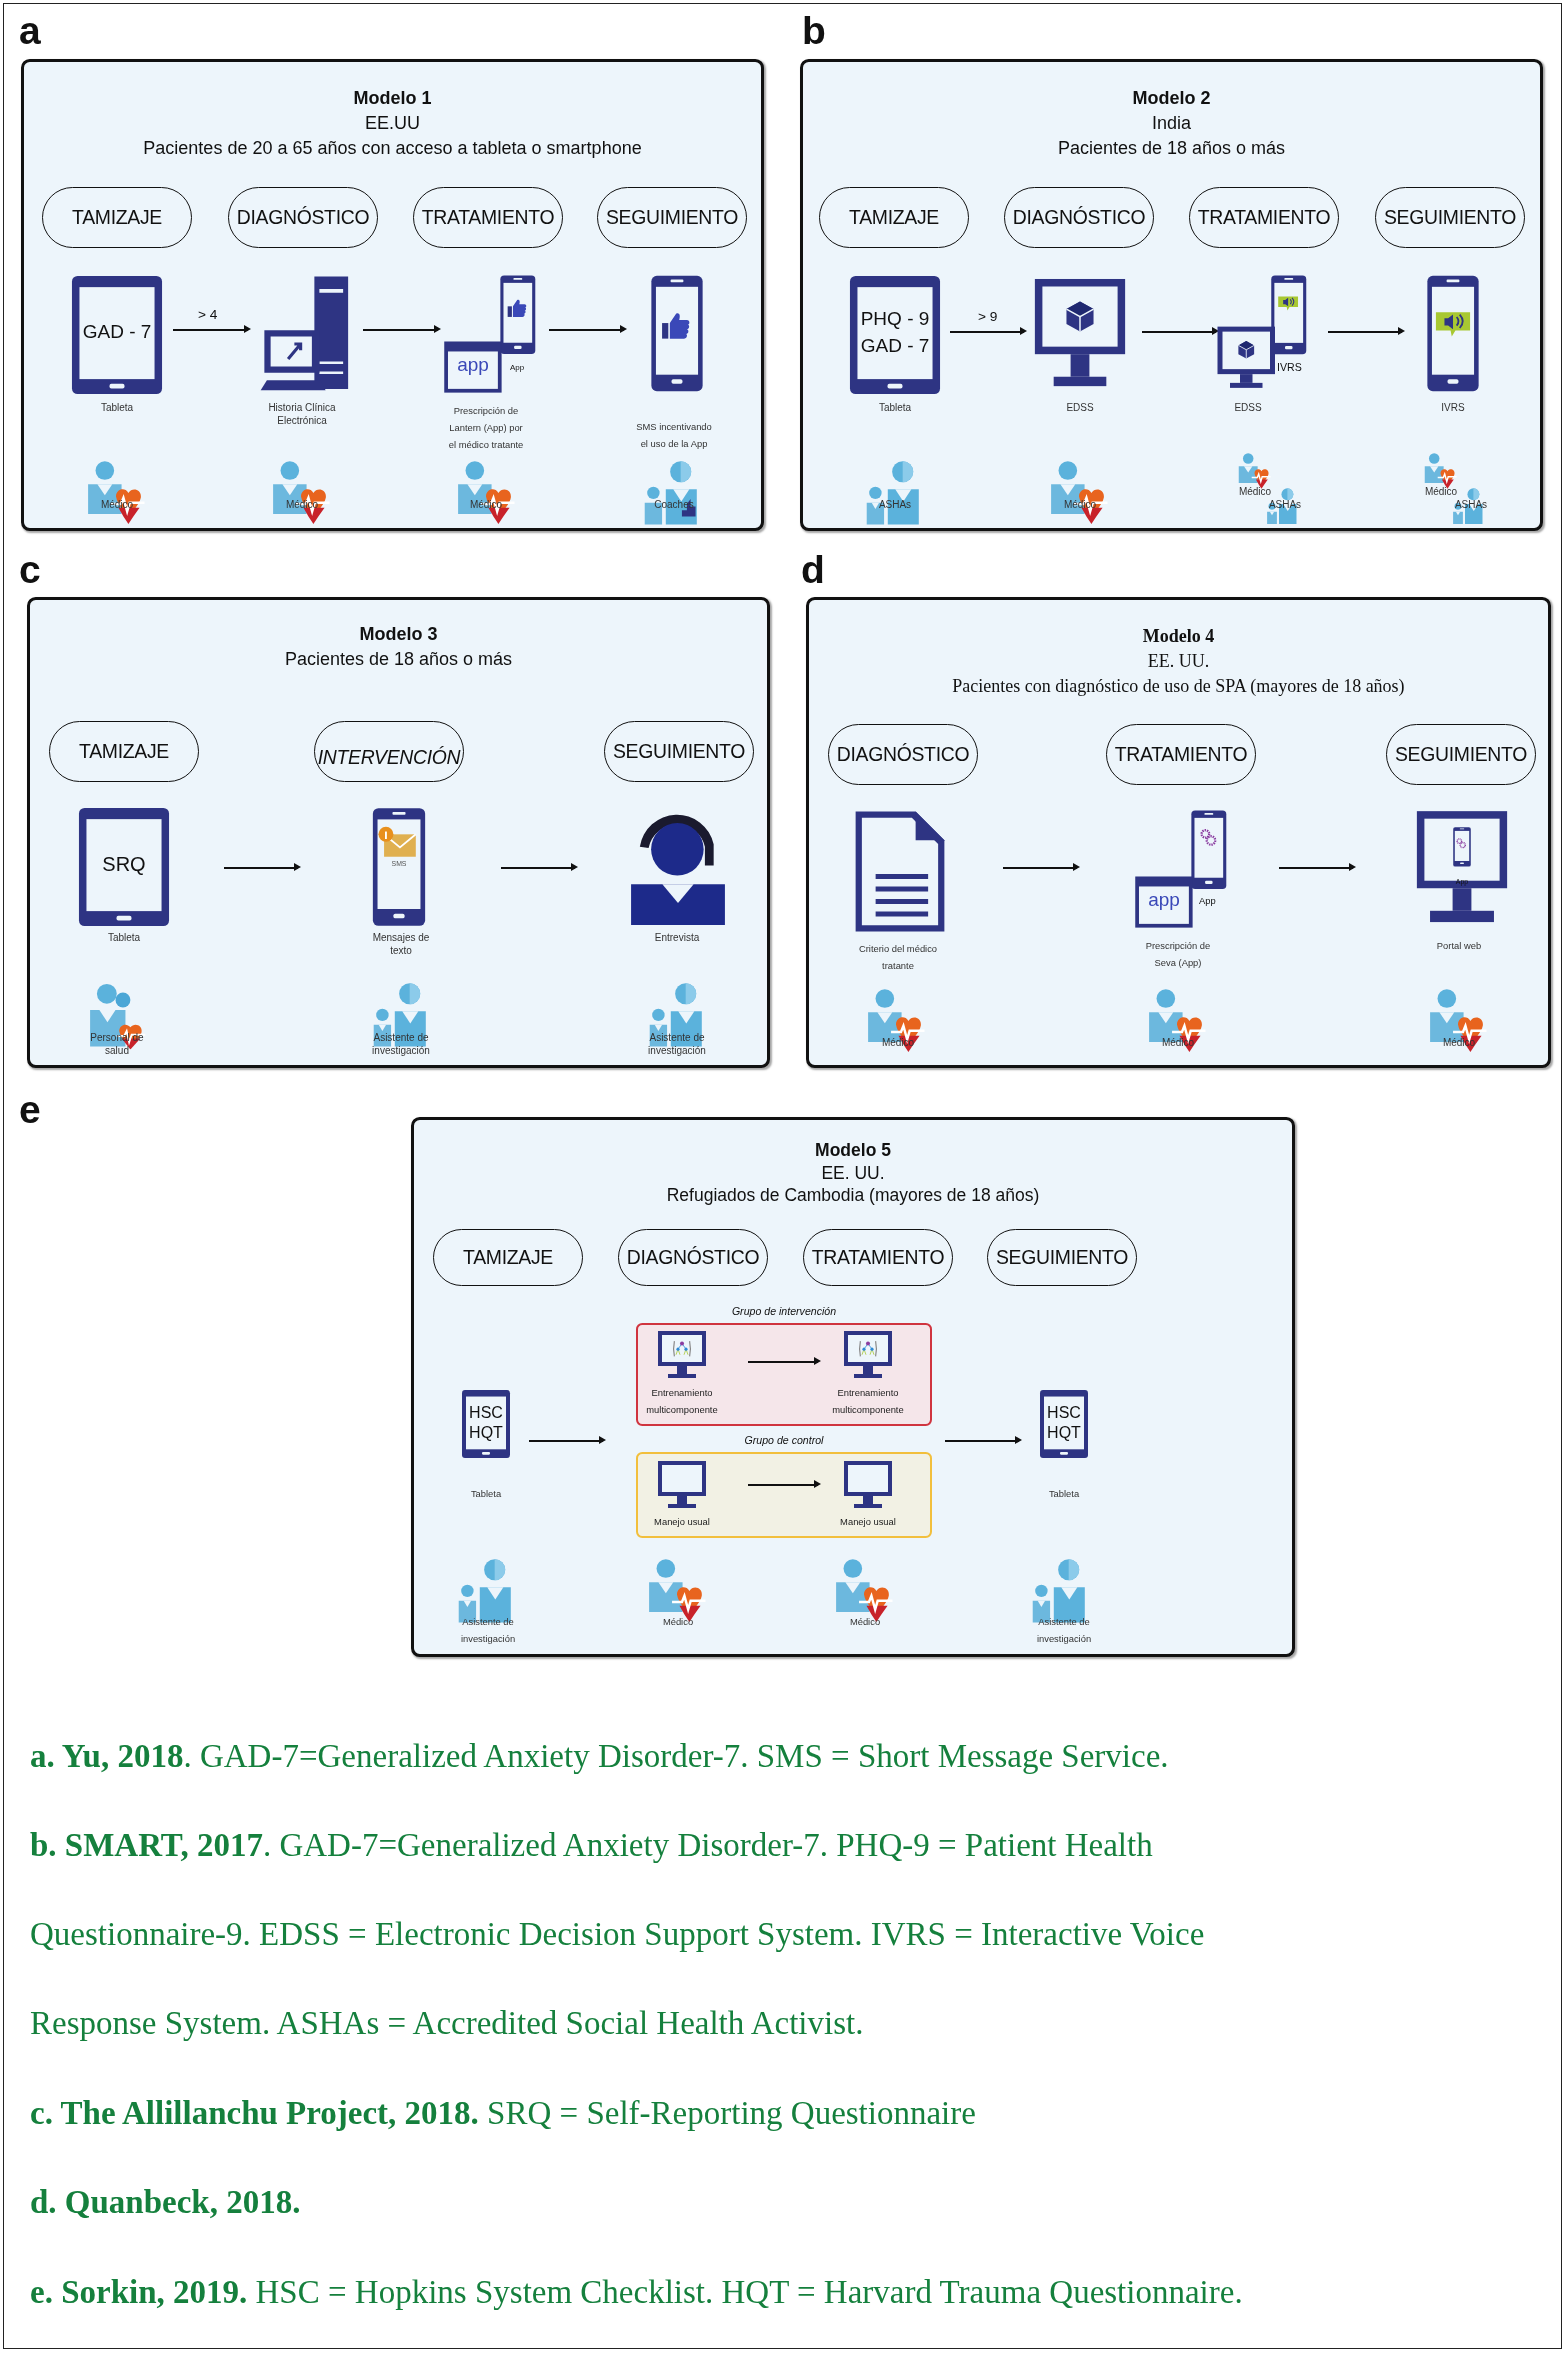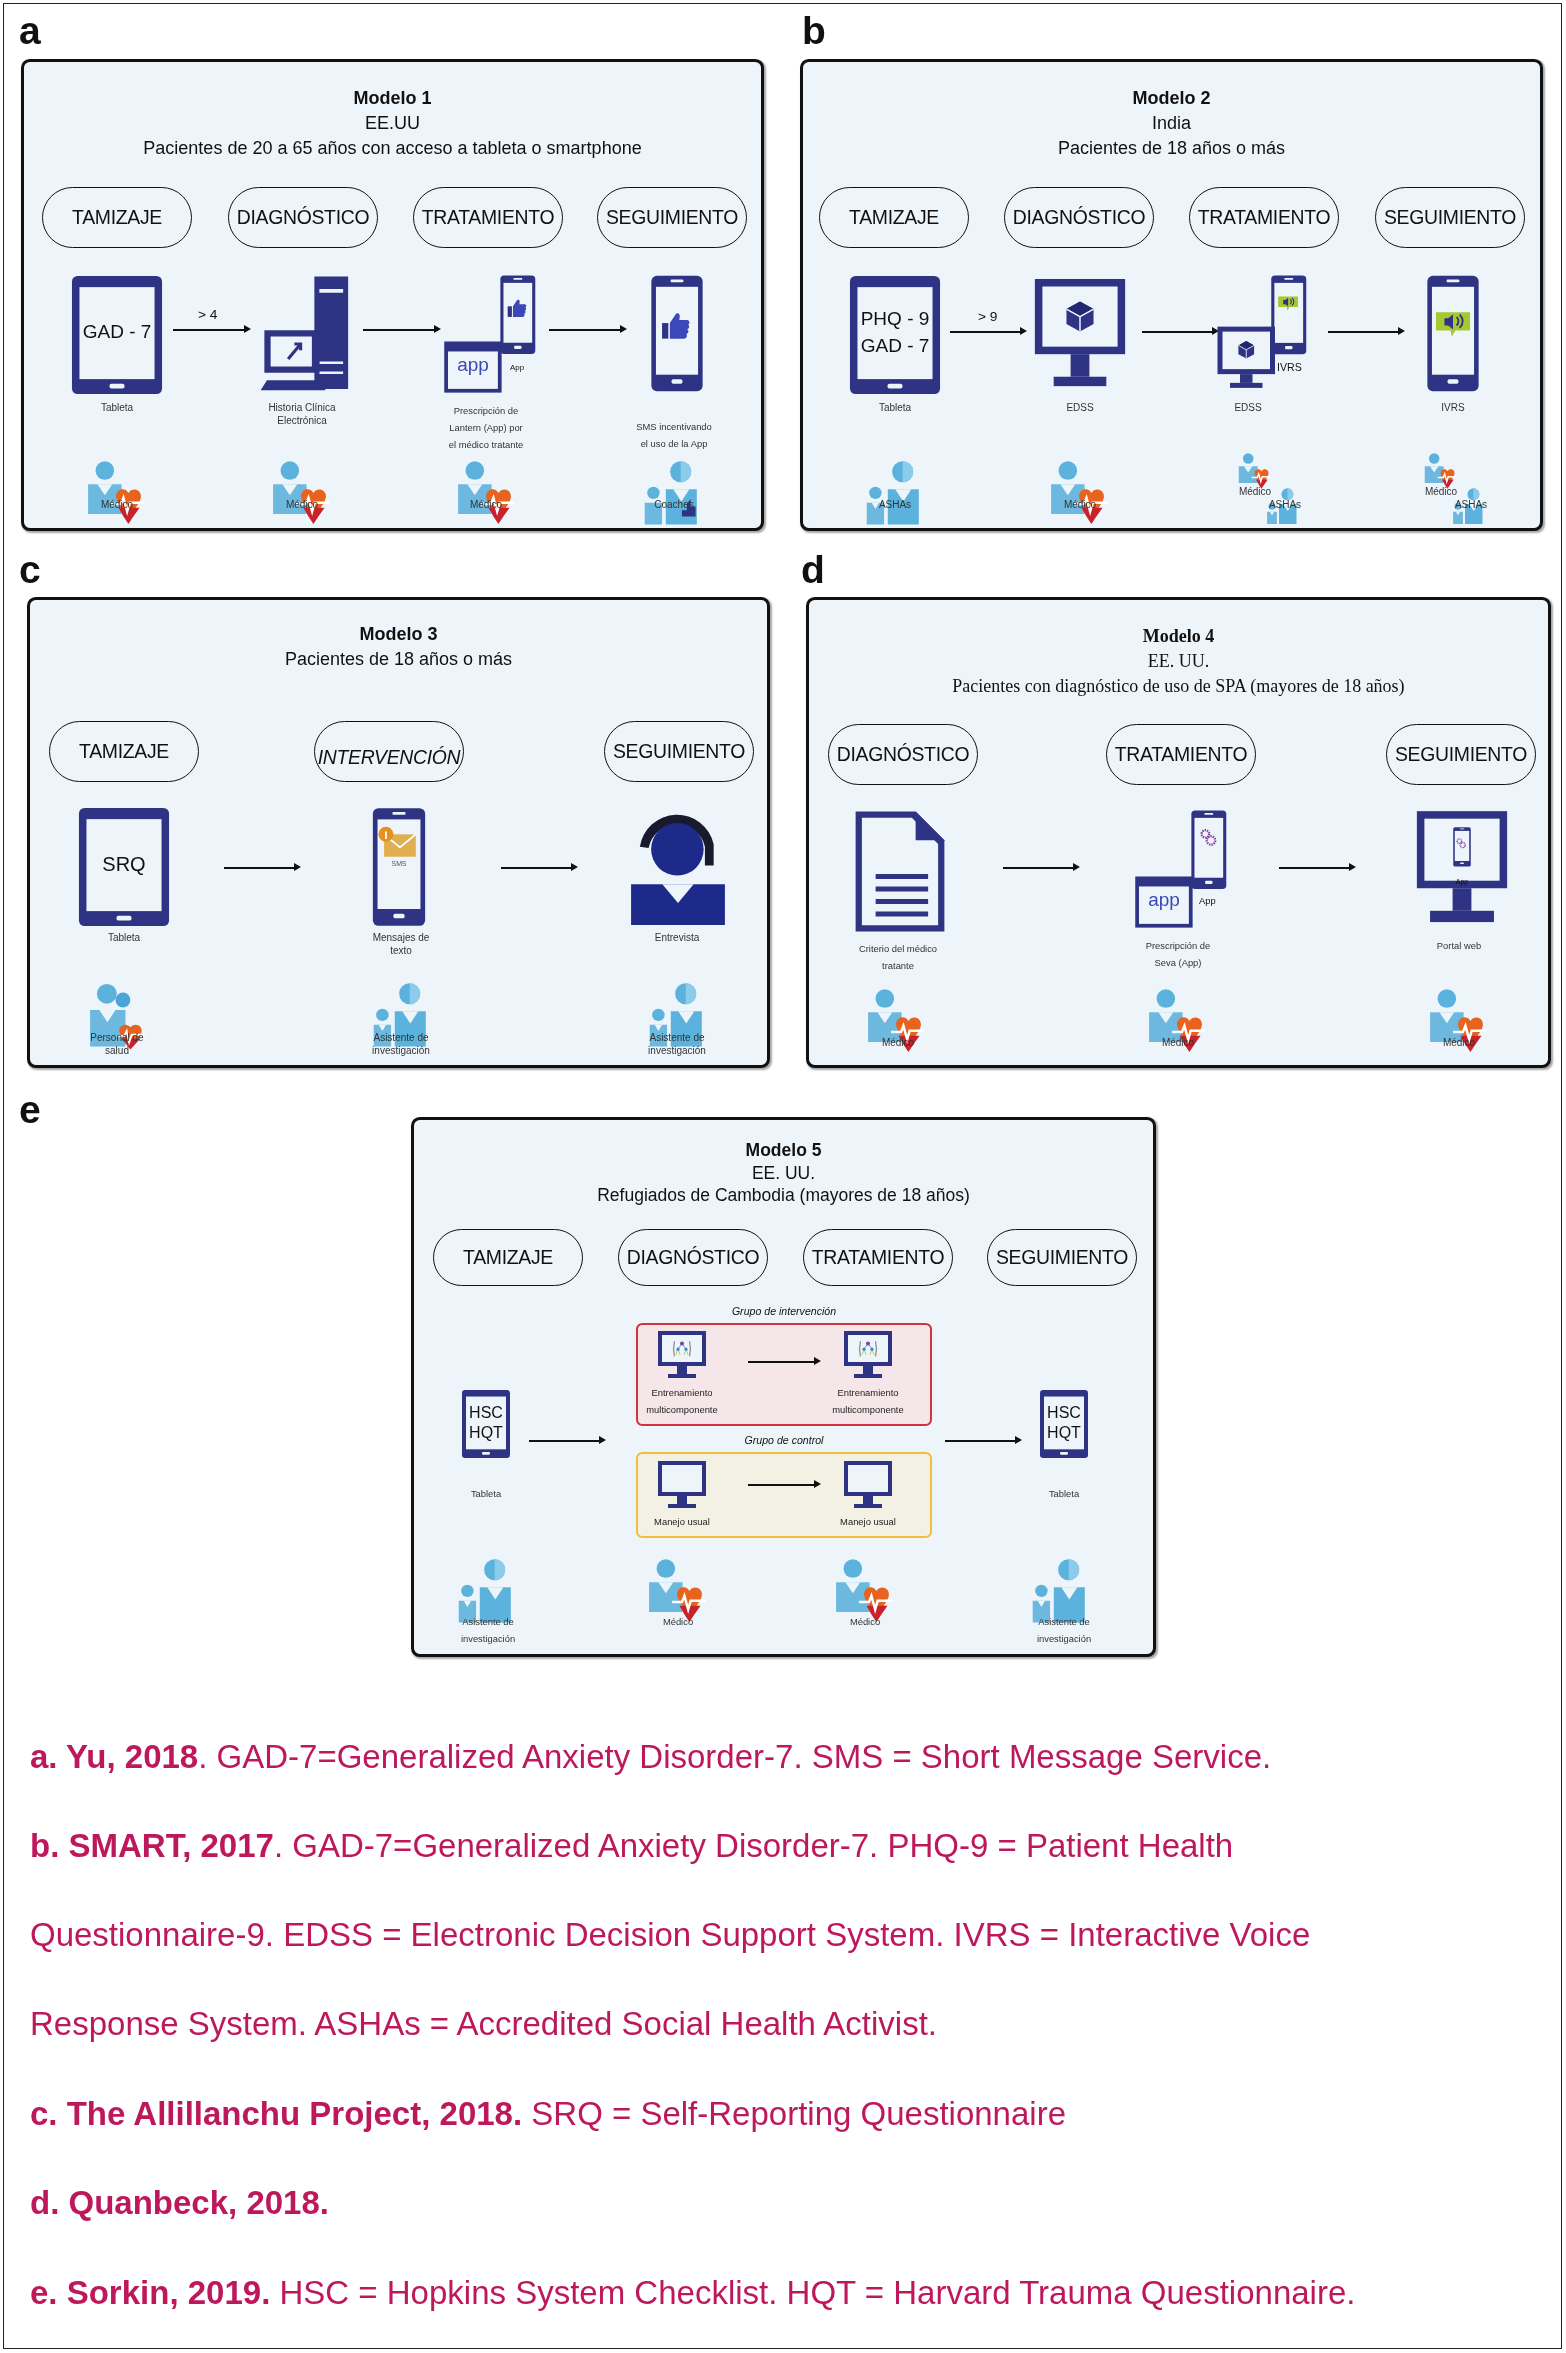--- a/index.html
+++ b/index.html
@@ -10,21 +10,21 @@
   .ptitle{position:absolute;left:0;right:0;text-align:center;font-size:18px;line-height:25px;}
   .ptitle .b{font-weight:bold;}
   .pill{position:absolute;height:61px;border:1.9px solid #111;border-radius:31px;box-sizing:border-box;display:flex;align-items:center;justify-content:center;font-size:19.4px;letter-spacing:-0.3px;}
   .cap{position:absolute;font-size:10px;text-align:center;line-height:12.5px;color:#333;transform:translateX(-50%);white-space:nowrap;}
   .cap.sm{font-size:9.4px;line-height:17px;}
   .arrow{position:absolute;height:1.9px;background:#111;}
   .arrow::after{content:"";position:absolute;right:-2.5px;top:-3.7px;border-left:7.5px solid #111;border-top:4.4px solid transparent;border-bottom:4.4px solid transparent;}
   .alabel{position:absolute;font-size:13.7px;}
   .dev{position:absolute;}
   .devtxt{position:absolute;left:0;right:0;text-align:center;font-size:20px;line-height:26px;}
-  .caption{position:absolute;left:30px;font-family:Liberation Sans, sans-serif;font-size:33px;line-height:37px;color:#be185d;white-space:nowrap;}
+  .caption{position:absolute;left:30px;font-family:Liberation Serif, serif;font-size:33px;line-height:37px;color:#15803d;white-space:nowrap;}
   .caption b{font-weight:bold;}
   .grp{position:absolute;border:2.5px solid;border-radius:6.2px;box-sizing:border-box;}
   .grplbl{position:absolute;font-size:10.6px;font-style:italic;transform:translateX(-50%);white-space:nowrap;}
 </style>
 </head>
 <body>
 
 <svg width="0" height="0" style="position:absolute">
   <defs>
     <symbol id="medico" viewBox="0 0 100 110">
@@ -404,21 +404,21 @@
     </svg>
   <svg class="dev" style="left:618px;top:387px;" width="62" height="69" viewBox="0 0 100 110">
       <use href="#medico"></use>
     </svg>
   <div class="cap" style="left:89px;top:437px;">Médico</div>
   <div class="cap" style="left:369px;top:437px;">Médico</div>
   <div class="cap" style="left:650px;top:437px;">Médico</div>
 </div>
 
 <div class="plabel" style="left:19px;top:1090px;">e</div>
-<div class="panel" style="left:411px;top:1117px;width:745px;height:540px;">
+<div class="panel" style="left:411px;top:1117px;width:884px;height:540px;">
   <div class="ptitle" style="top:19px;font-size:17.5px;line-height:22.5px;">
     <div class="b">Modelo 5</div>
     <div>EE. UU.</div>
     <div>Refugiados de Cambodia (mayores de 18 años)</div>
   </div>
   <div class="pill" style="left:19px;top:109px;width:150px;height:57px;">TAMIZAJE</div>
   <div class="pill" style="left:204px;top:109px;width:150px;height:57px;">DIAGNÓSTICO</div>
   <div class="pill" style="left:389px;top:109px;width:150px;height:57px;">TRATAMIENTO</div>
   <div class="pill" style="left:573px;top:109px;width:150px;height:57px;">SEGUIMIENTO</div>
 

